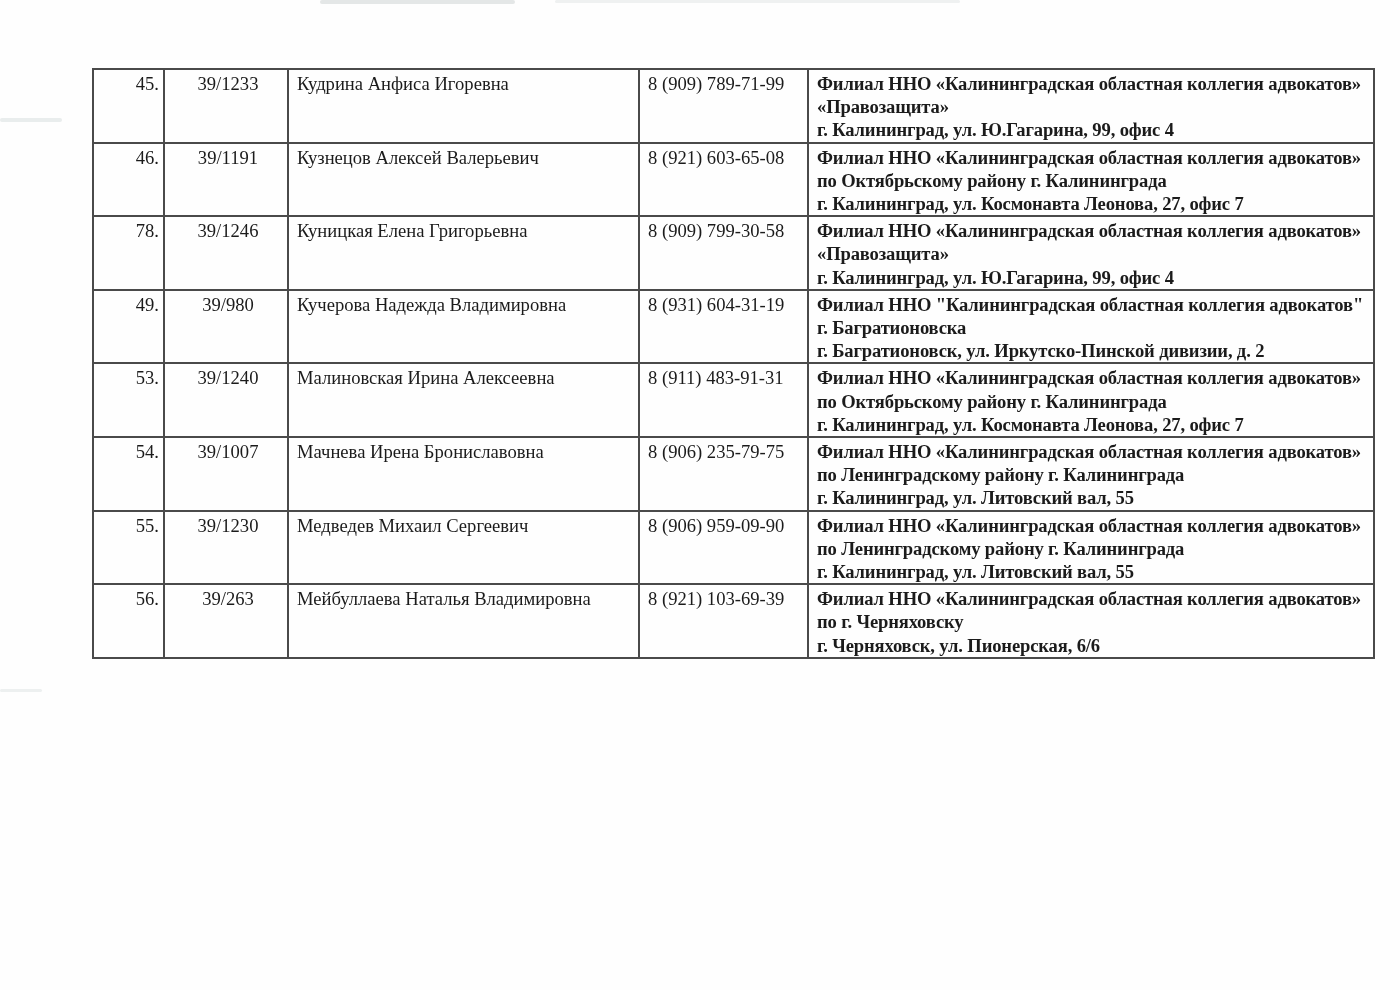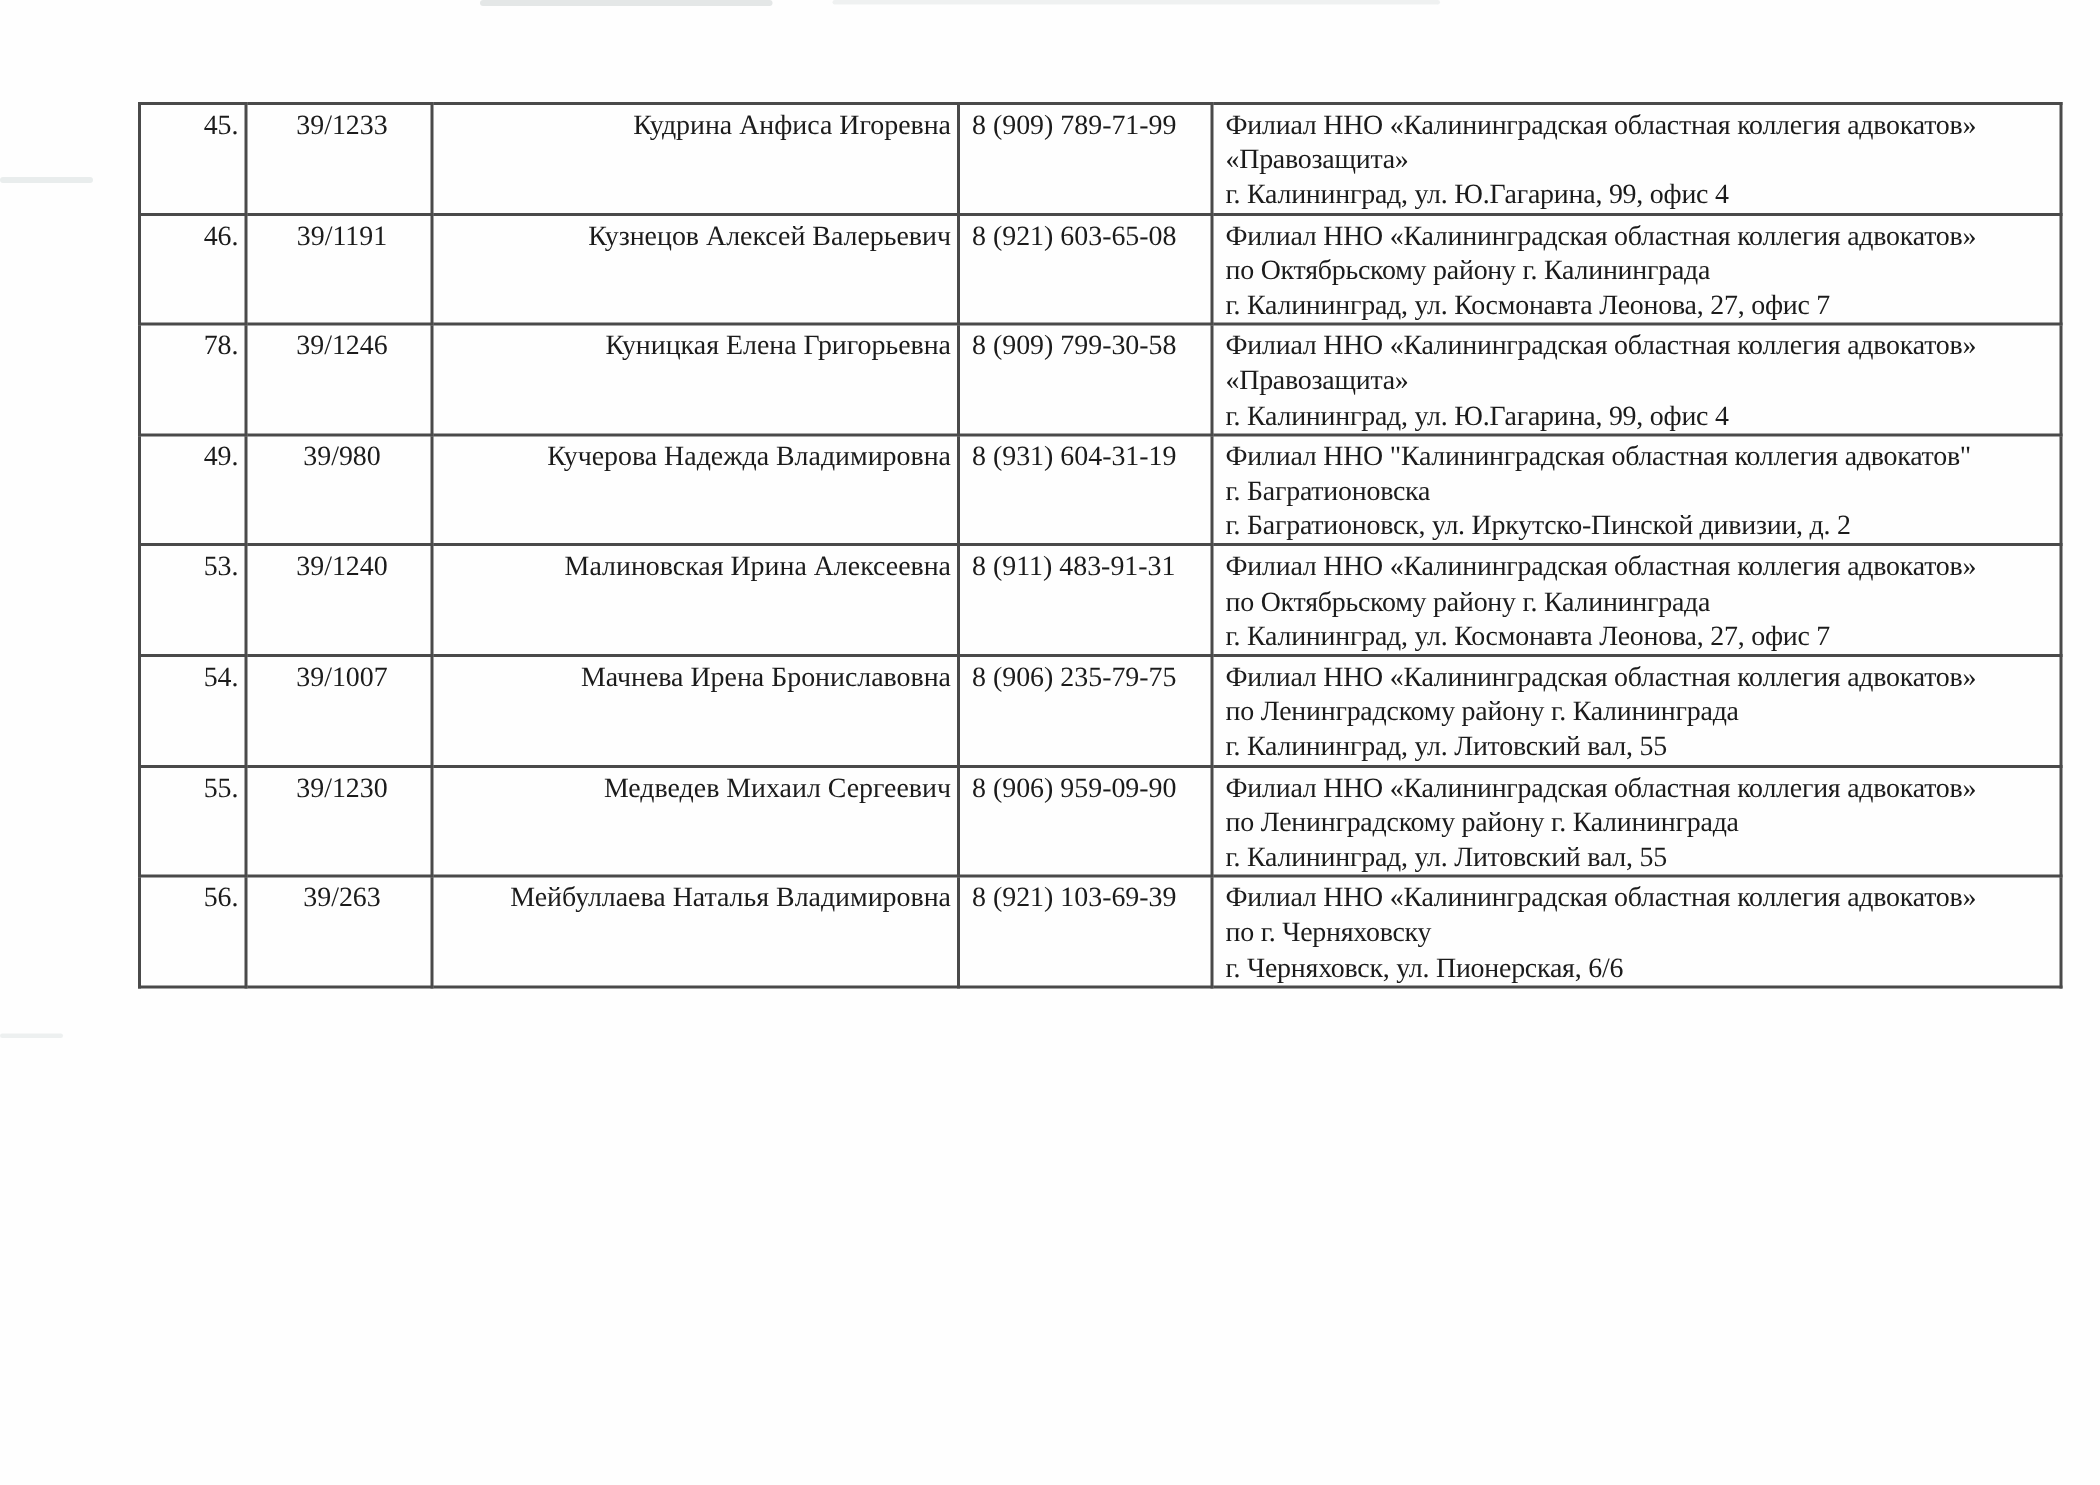--- a/index.html
+++ b/index.html
@@ -21,24 +21,24 @@
     border:2px solid #4a4a4a;
     vertical-align:top;
     padding:2px 4px 0 8px;
     font-size:18.6px;
     line-height:23.2px;
     overflow:hidden;
   }
   .doc-table tr{height:70px;margin-top:13px;}
   .c-num{text-align:right;padding-right:13px;}
   .c-reg{text-align:center;padding-left:2px;padding-right:2px;}
-  .c-name{padding-left:9px;text-align:right;}
+  .c-name{padding-left:9px;}
   .c-phone{padding-left:8px;}
   .c-org{padding-left:7px;padding-right:3px;letter-spacing:-0.15px;}
-  .org-line{white-space:pre-wrap;}
+  .org-line{white-space:pre-wrap;font-weight:bold;}
   .artifact{position:absolute;border-radius:2px;}
   .a1{left:320px;top:0;width:195px;height:4px;background:#e4e7e7;}
   .a2{left:555px;top:0;width:405px;height:3px;background:#eff1f1;}
   .a3{left:0;top:118px;width:62px;height:4px;background:#e9eded;}
   .a4{left:0;top:689px;width:42px;height:3px;background:#edf0f0;}
 </style>
 </head>
 <body>
 
 <div class="page">

